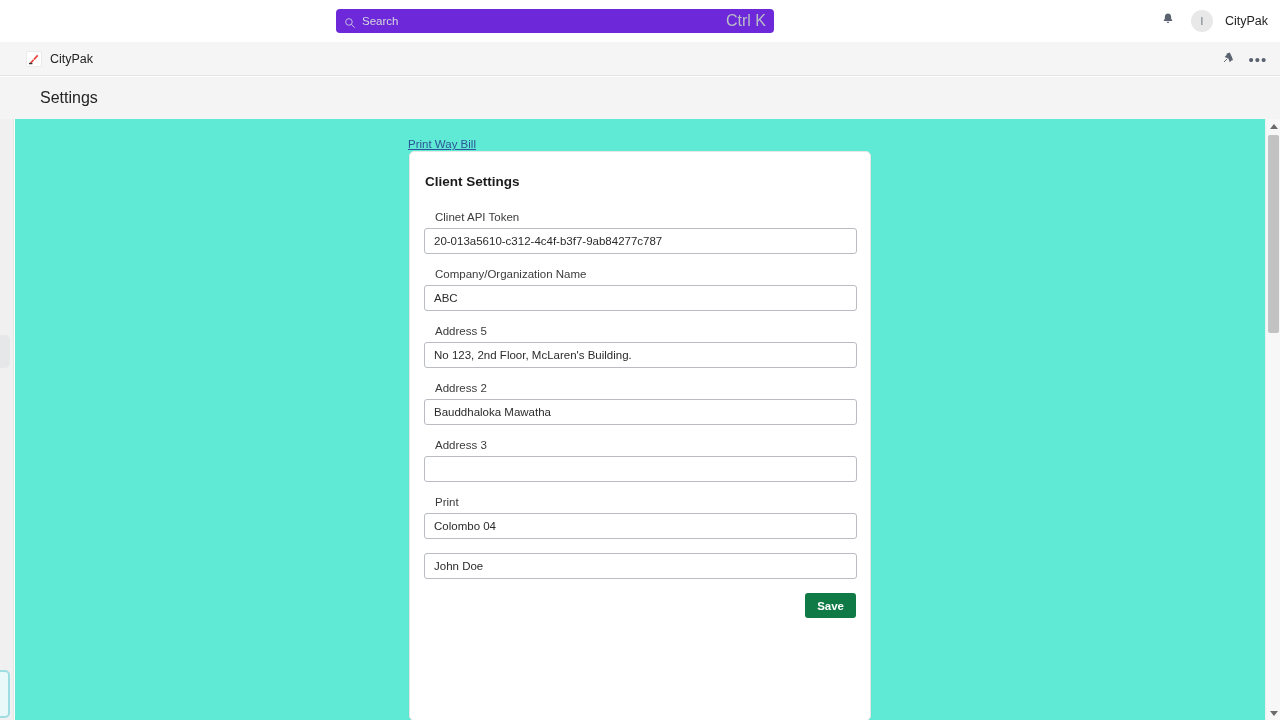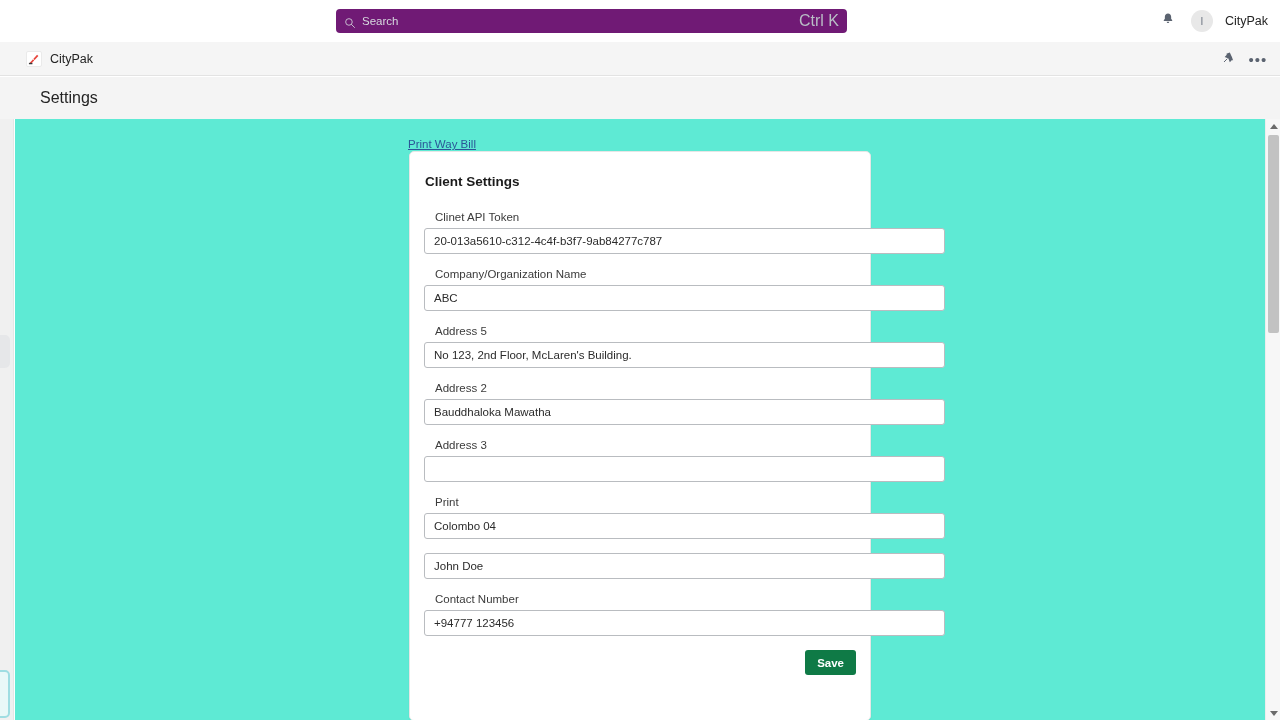--- a/index.html
+++ b/index.html
@@ -12,22 +12,22 @@
 
   
   .appbar {
     position: absolute; top: 0; left: 0;
     width: 1280px; height: 42px;
     background: #ffffff;
     display: flex; align-items: center;
   }
   .search-box {
     position: absolute; left: 336px; top: 9px;
-    width: 511px; height: 24px;
-    background: #701a75;
+    width: 438px; height: 24px;
+    background: #6d28d9;
     border-radius: 4px;
     display: flex; align-items: center;
     padding: 0 8px;
     cursor: text;
   }
   .search-icon { width: 12px; height: 12px; flex: 0 0 12px; margin-right: 6px; opacity: .85; }
   .search-ph {
     color: #d6d9de; font-size: 11.5px; flex: 1 1 auto;
     white-space: nowrap; overflow: hidden;
   }
@@ -133,21 +133,21 @@
   .card-title {
     font-size: 13.5px; font-weight: bold; color: #1b1b1b;
     margin: 0 0 22px 1px;
   }
   .field { margin-bottom: 14px; }
   .field-label {
     display: block; font-size: 11.5px; color: #3b3b3b;
     margin-bottom: 5px; margin-left: 11px;
   }
   .field-input {
-    display: block; width: 521px; height: 26px;
+    display: block; width: 433px; height: 26px;
     border: 1px solid #b9bcc0; border-radius: 3px;
     background: #ffffff;
     font-family: "Liberation Sans", sans-serif;
     font-size: 11.5px; color: #2b2b2b;
     padding: 0 9px;
     outline: none;
   }
   .card-actions {
     display: flex; justify-content: flex-end;
     margin-top: 14px; padding-right: 0px; padding-bottom: 20px;
@@ -284,24 +284,20 @@
           <label class="field-label">Address 3</label>
           <input type="text" class="field-input" value="" placeholder="" style="">
         </div>
         <div class="field">
           <label class="field-label">Print</label>
           <input type="text" class="field-input" value="Colombo 04" placeholder="" style="">
         </div>
         <div class="field">
           <input type="text" class="field-input" value="John Doe" placeholder="" style="">
         </div>
-        <div class="field">
-          <label class="field-label">Contact Number</label>
-          <input type="text" class="field-input" value="+94777 123456" placeholder="" style="">
-        </div>
       </div>
 
     <div class="card-actions">
       <button class="save-btn">Save</button>
     </div>
   </div>
 </div>
 
 <div class="vscroll">
   <div class="vs-arrow up">

